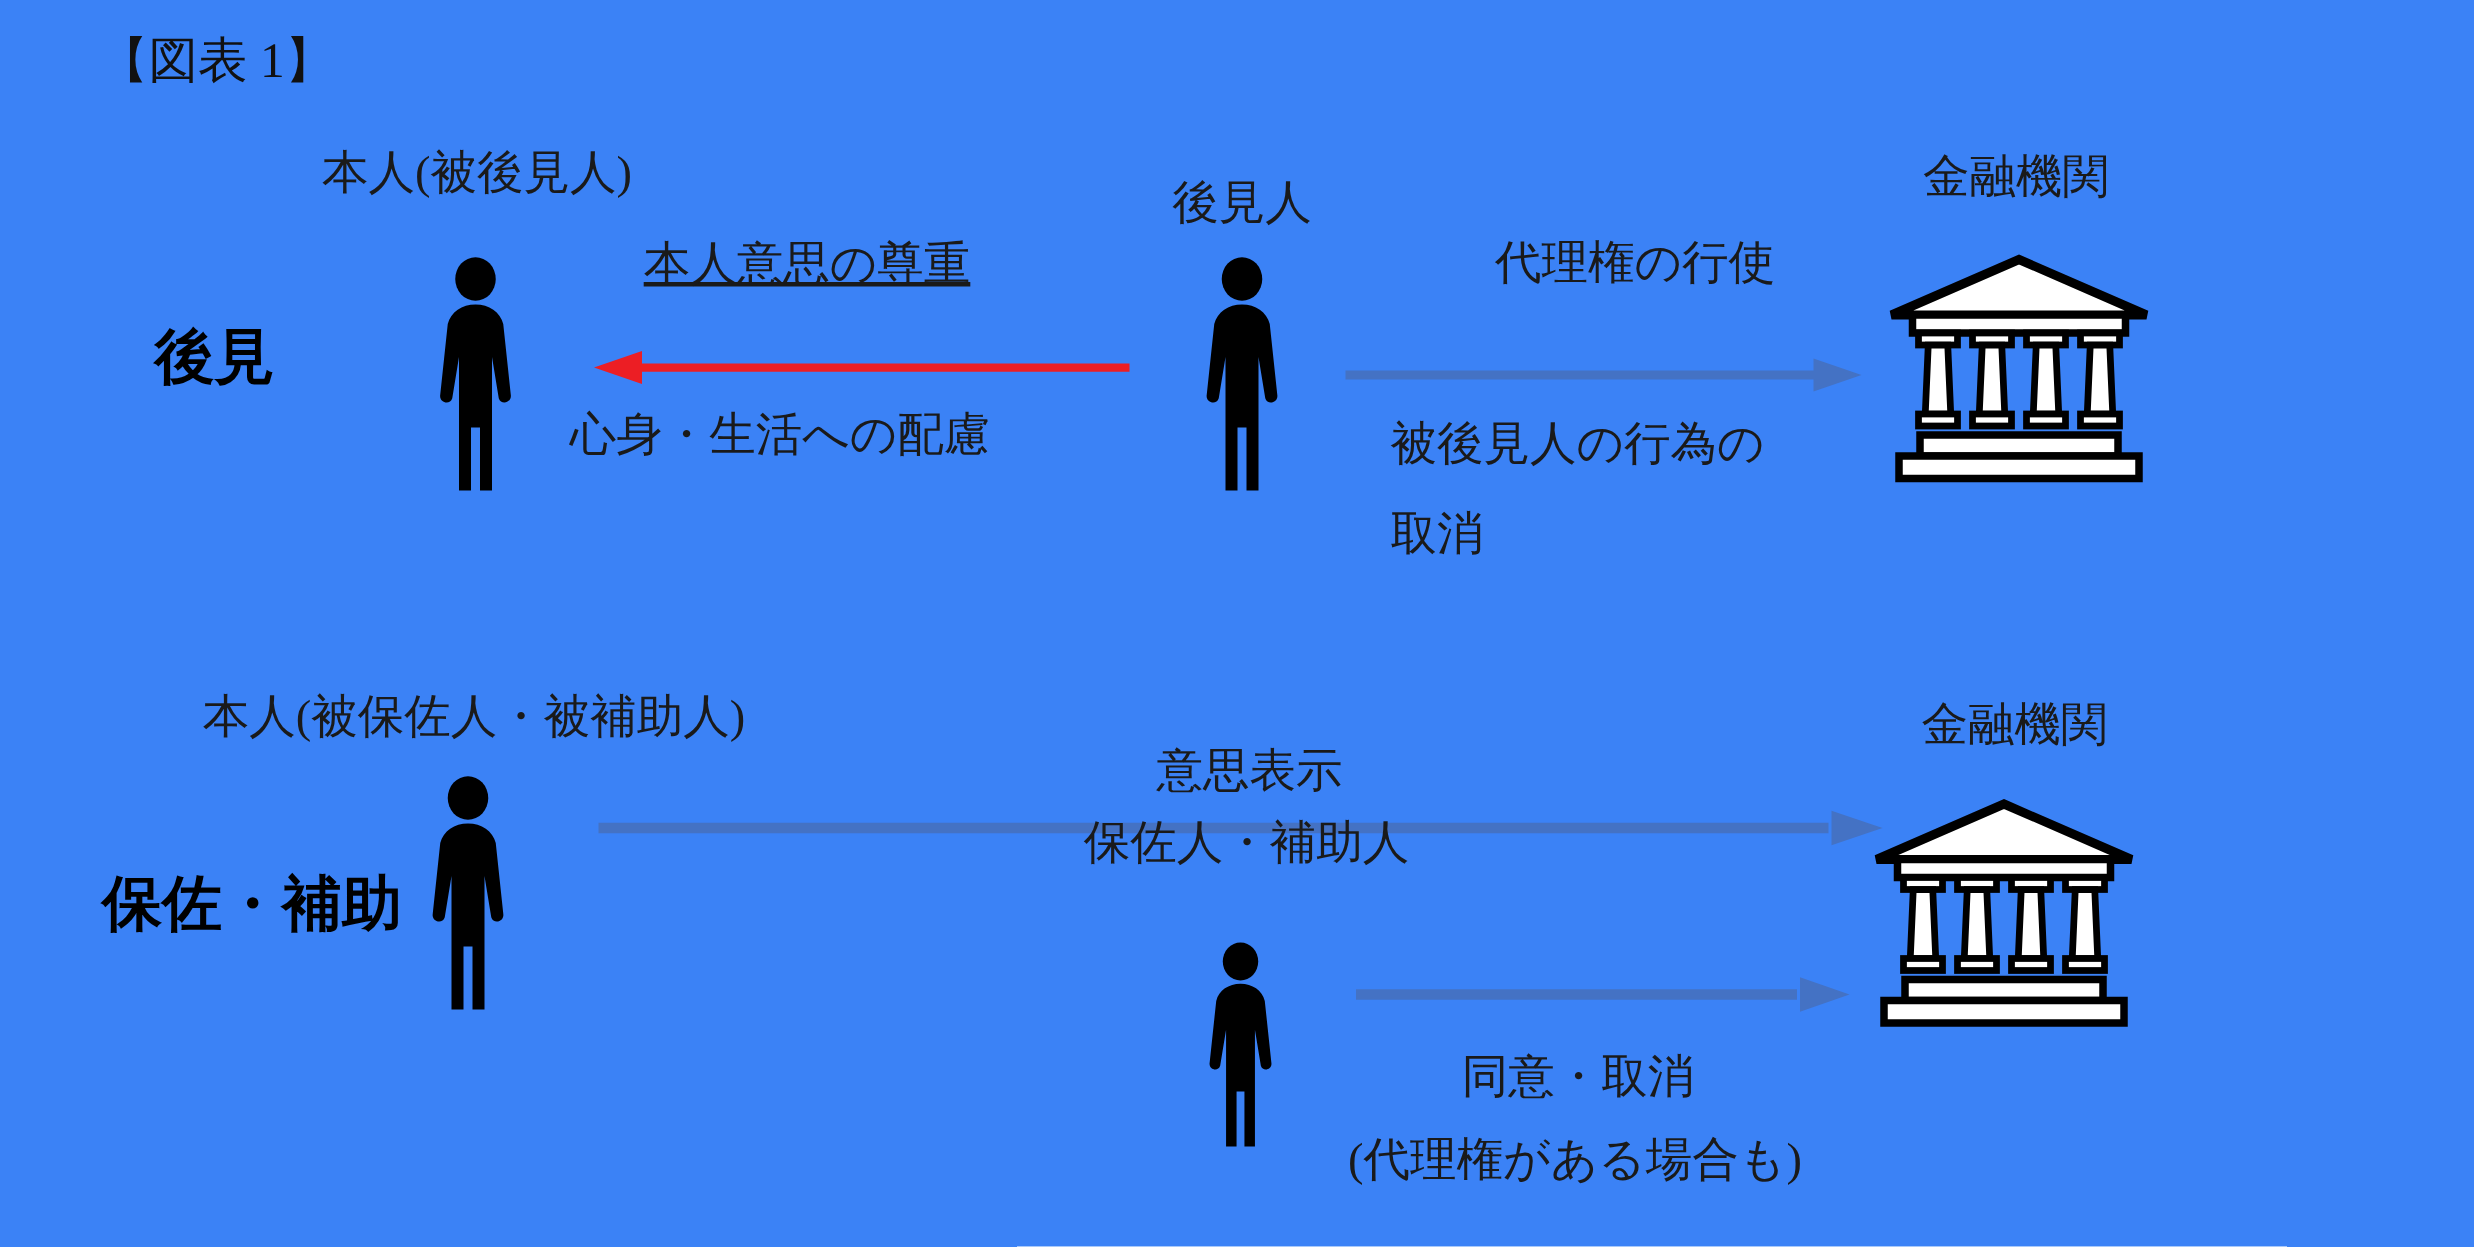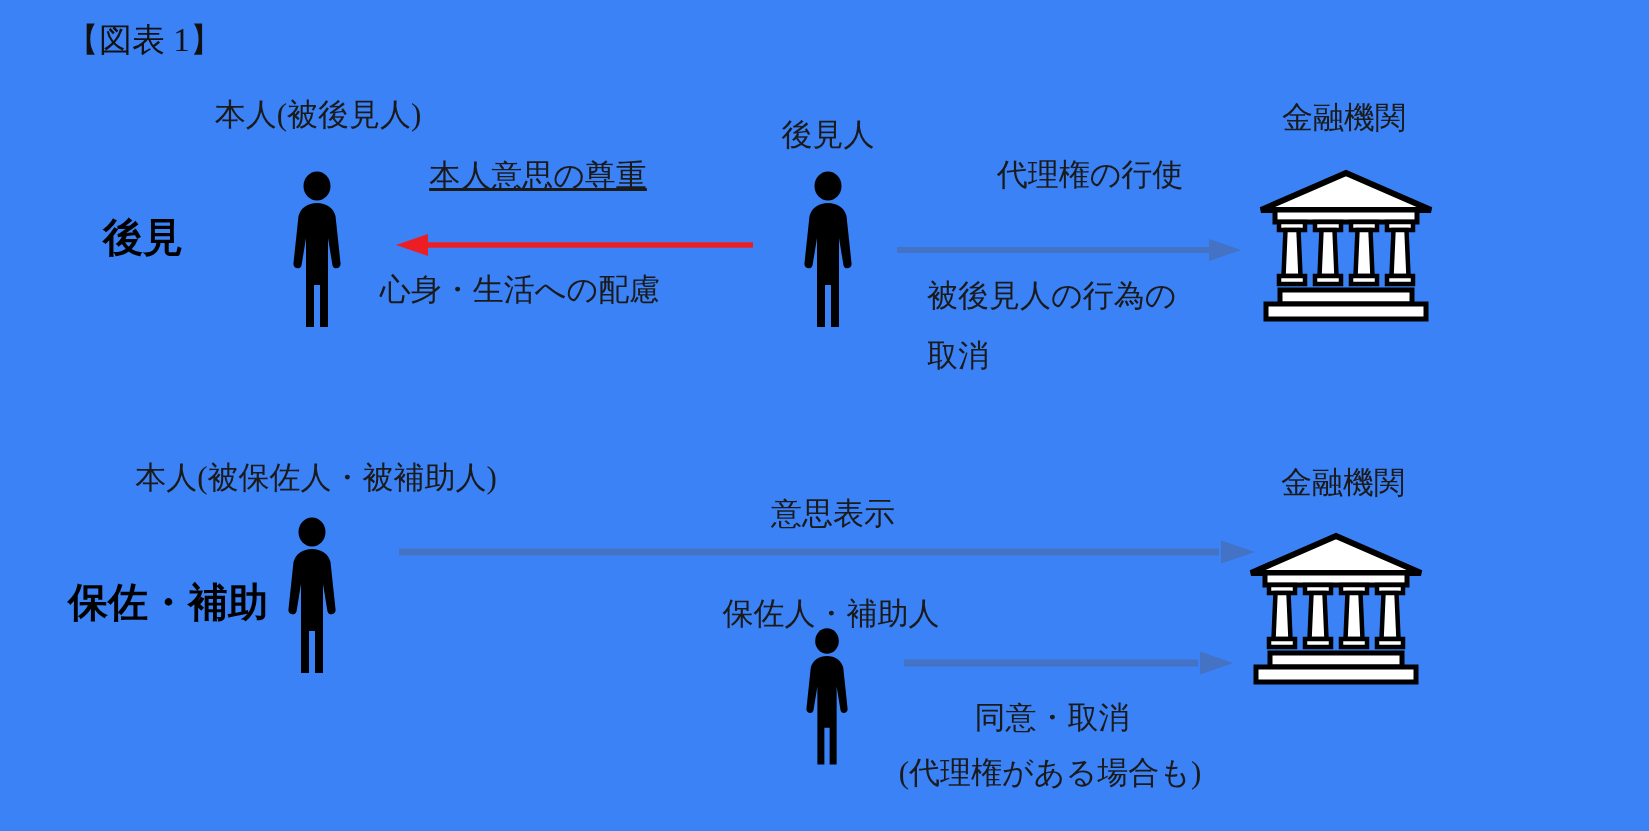--- a/index.html
+++ b/index.html
@@ -104,21 +104,21 @@
     <ellipse cx="30" cy="16" rx="13.5" ry="14.5"></ellipse>
     <path d="M30,33 C39,33 46.5,38 48.5,46 L53.5,93 C54.5,98.5 47,100.5 45.5,95.5 L41,68 L41,113 L41,157 L33,157 L33,115 L27,115 L27,157 L19,157 L19,113 L19,68 L14.5,95.5 C13,100.5 5.5,98.5 6.5,93 L11.5,46 C13.5,38 21,33 30,33 Z"></path>
   </svg>
 
   <div class="txt centered" style="left:833px;top:448px;margin-top:48px;">意思表示</div>
   <svg class="icon" style="left:395px;top:535px;" width="865" height="34" viewBox="0 0 865 34">
     <line x1="4" y1="17" x2="824" y2="17" stroke-width="7" stroke="#4472C4"></line>
     <polygon points="860,17 826,5.5 826,28.5" fill="#4472C4"></polygon>
   </svg>
 
-  <div class="txt centered" style="left:831px;top:596px;">保佐人・補助人</div>
+  <div class="txt centered" style="left:831px;top:544px;">保佐人・補助人</div>
   <svg class="icon person-svg" style="left:800px;top:627px;" width="54" height="140" viewBox="0 0 60 160">
     <ellipse cx="30" cy="16" rx="13.5" ry="14.5"></ellipse>
     <path d="M30,33 C39,33 46.5,38 48.5,46 L53.5,93 C54.5,98.5 47,100.5 45.5,95.5 L41,68 L41,113 L41,157 L33,157 L33,115 L27,115 L27,157 L19,157 L19,113 L19,68 L14.5,95.5 C13,100.5 5.5,98.5 6.5,93 L11.5,46 C13.5,38 21,33 30,33 Z"></path>
   </svg>
 
   <svg class="icon" style="left:900px;top:646px;" width="338" height="34" viewBox="0 0 338 34">
     <line x1="4" y1="17" x2="298" y2="17" stroke-width="7" stroke="#4472C4"></line>
     <polygon points="333,17 300,5.5 300,28.5" fill="#4472C4"></polygon>
   </svg>
   <div class="txt centered" style="left:1050px;top:755px;">(代理権がある場合も)</div>

